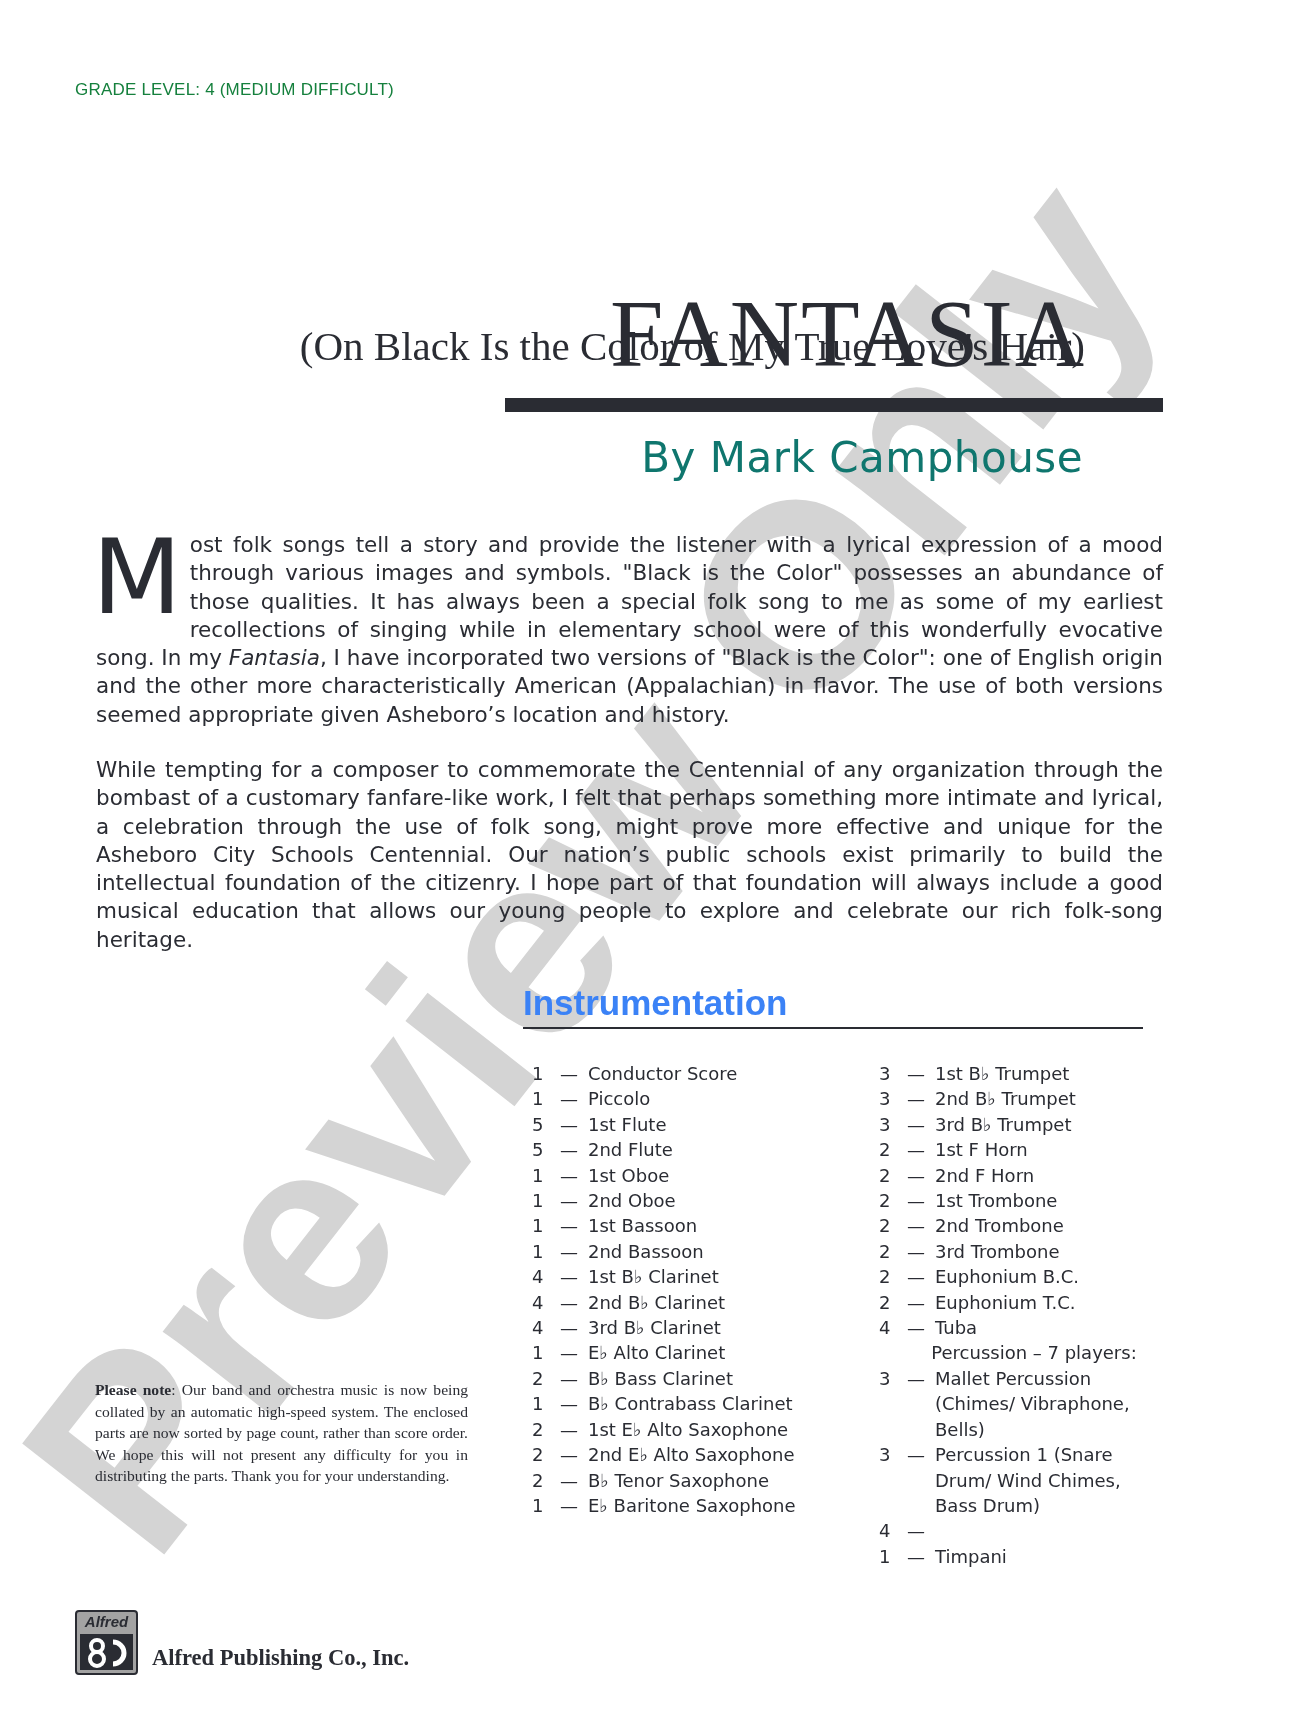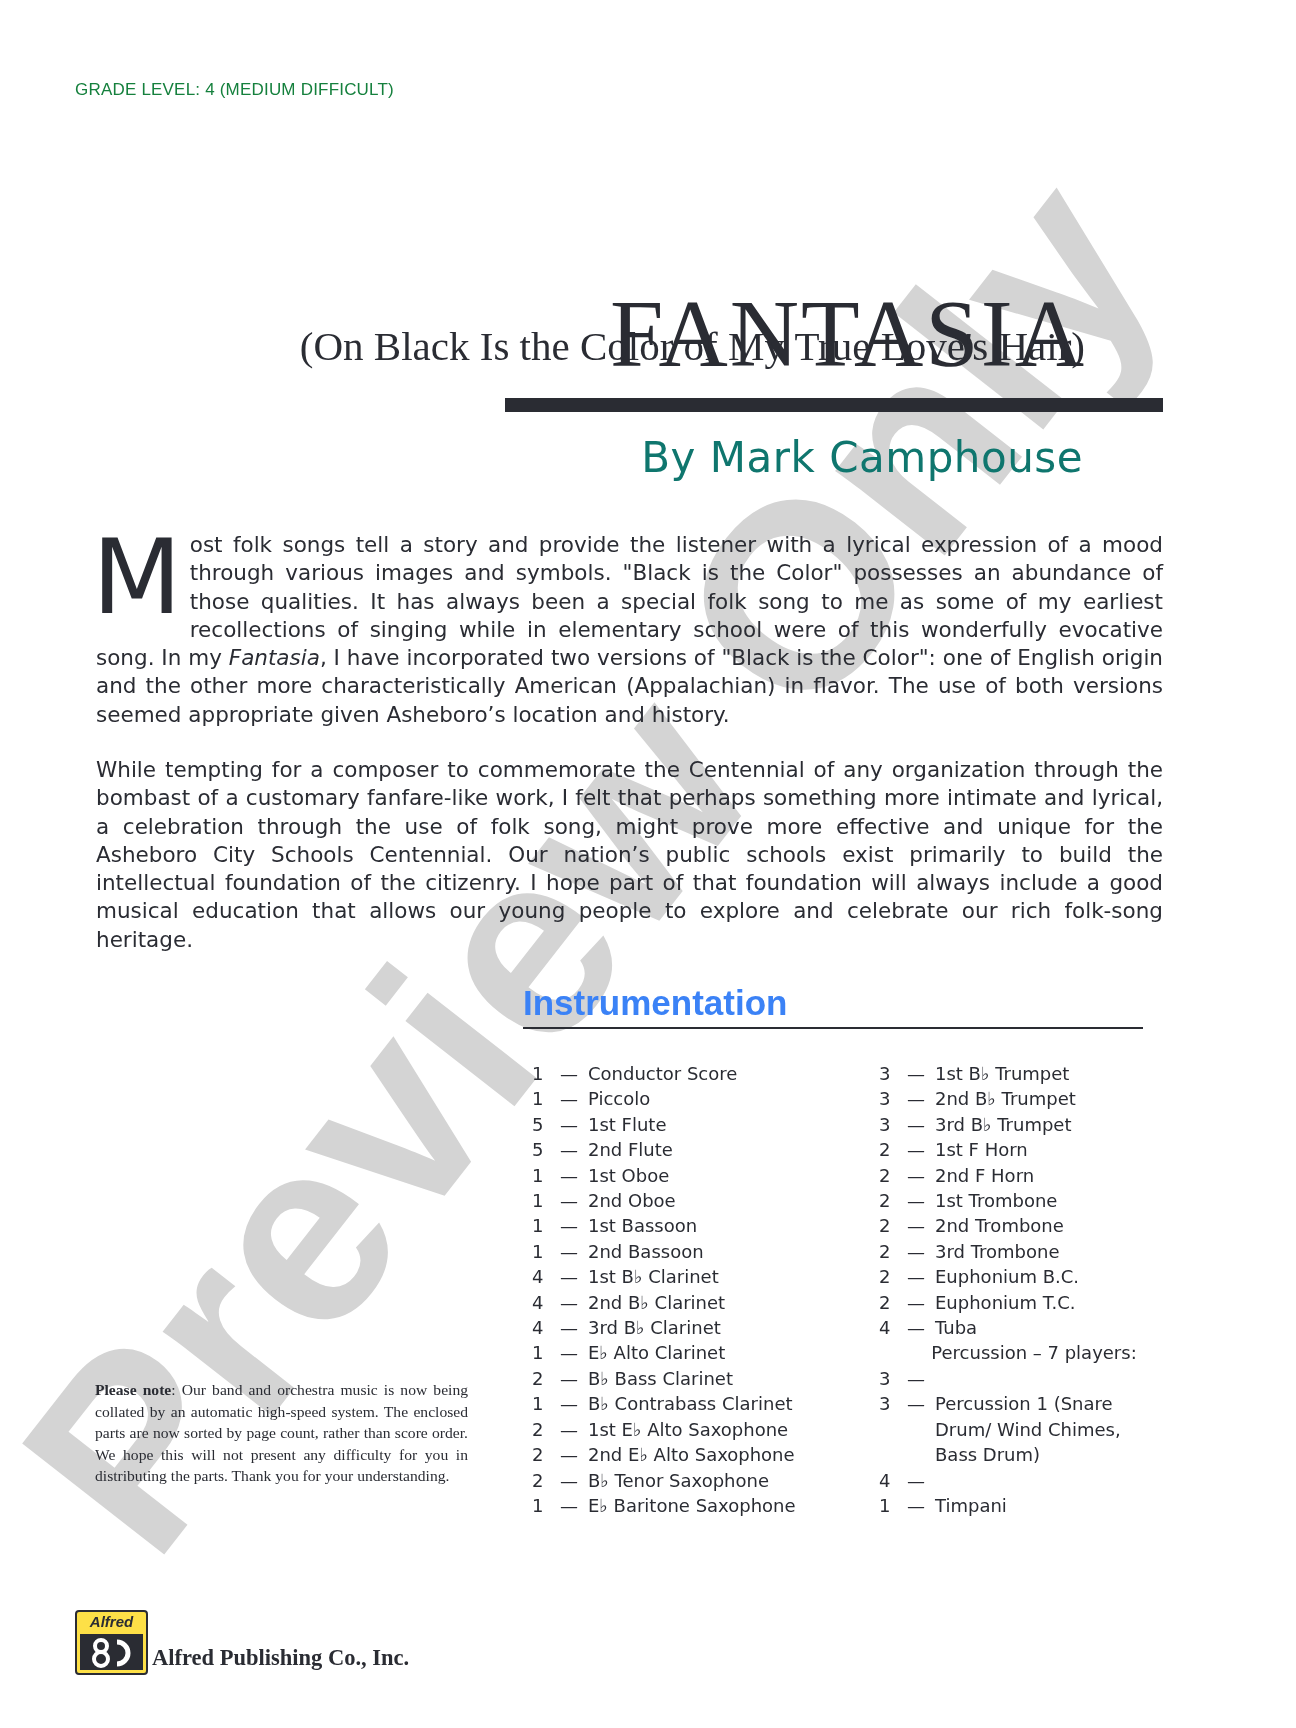--- a/index.html
+++ b/index.html
@@ -58,23 +58,23 @@
   .instr-col .dash { width: 28px; flex: none; }
   .instr-col .name { white-space: normal; }
   .instr-col li.heading { display: block; text-align: center; }
   .note {
     position: absolute; left: 95px; top: 1379px; width: 373px;
     font-family: "Liberation Serif", serif; font-size: 15.6px; line-height: 21.5px;
     text-align: justify; color: #2a2c33;
   }
   .note b { font-weight: bold; }
   .logo {
-    position: absolute; left: 75px; top: 1610px; width: 73px; height: 65px;
+    position: absolute; left: 75px; top: 1610px; width: 63px; height: 65px;
     border: 2px solid #2a2c33; border-radius: 4px; box-sizing: border-box; overflow: hidden;
-    background: #fde047;
+    background: #a3a3a3;
   }
   .logo .logo-word {
     height: 20px; font-family: "Liberation Sans", sans-serif; font-weight: bold; font-style: italic;
     font-size: 15px; line-height: 20px; text-align: center; color: #2a2c33;
   }
   .logo .logo-mark {
     position: absolute; left: 3px; right: 3px; top: 22px; bottom: 3px; background: #2a2c33;
     color: #fff; font-family: "DejaVu Sans", sans-serif; font-size: 30px; line-height: 36px; text-align: center;
     font-weight: bold;
   }
@@ -254,20 +254,21 @@
     </li>
   <li>
       <span class="qty">4</span>
       <span class="dash">—</span>
       <span class="name">Tuba</span>
     </li>
   <li class="heading">Percussion – 7 players:</li>
   <li>
       <span class="qty">3</span>
       <span class="dash">—</span>
+      <span class="name" style="width:220px">Mallet Percussion (Chimes/ Vibraphone, Bells)</span>
     </li>
   <li>
       <span class="qty">3</span>
       <span class="dash">—</span>
       <span class="name" style="width:220px">Percussion 1 (Snare Drum/ Wind Chimes, Bass Drum)</span>
     </li>
   <li>
       <span class="qty">4</span>
       <span class="dash">—</span>
     </li>

